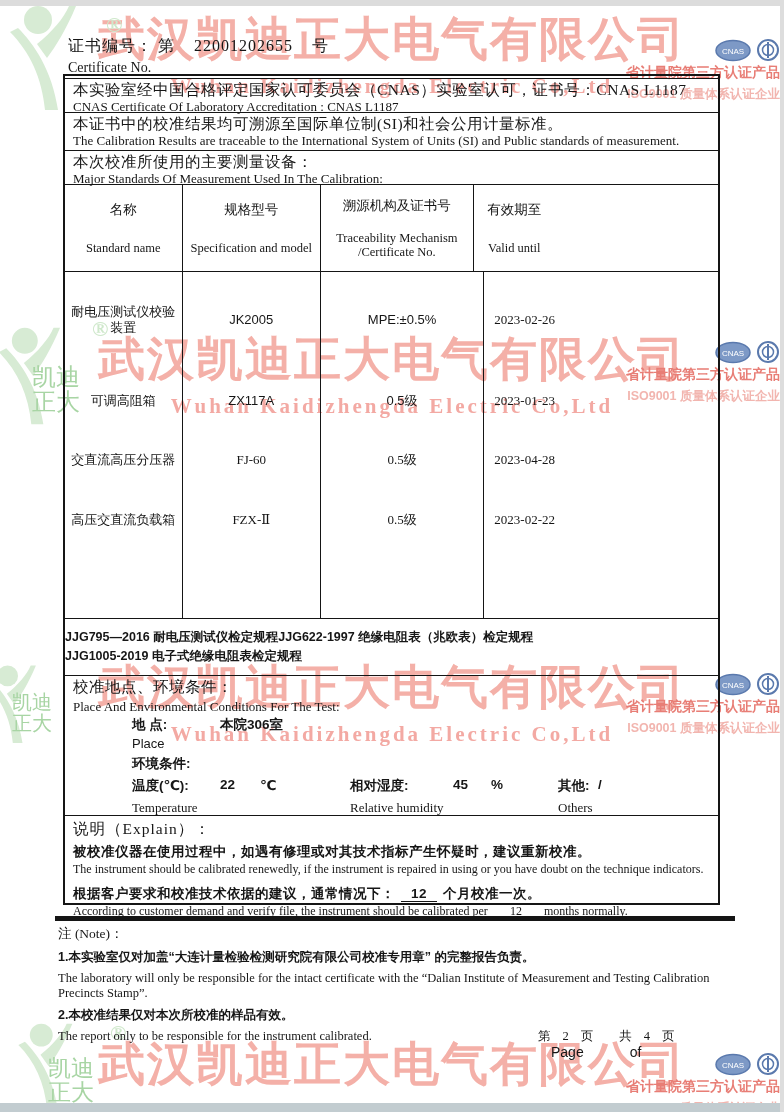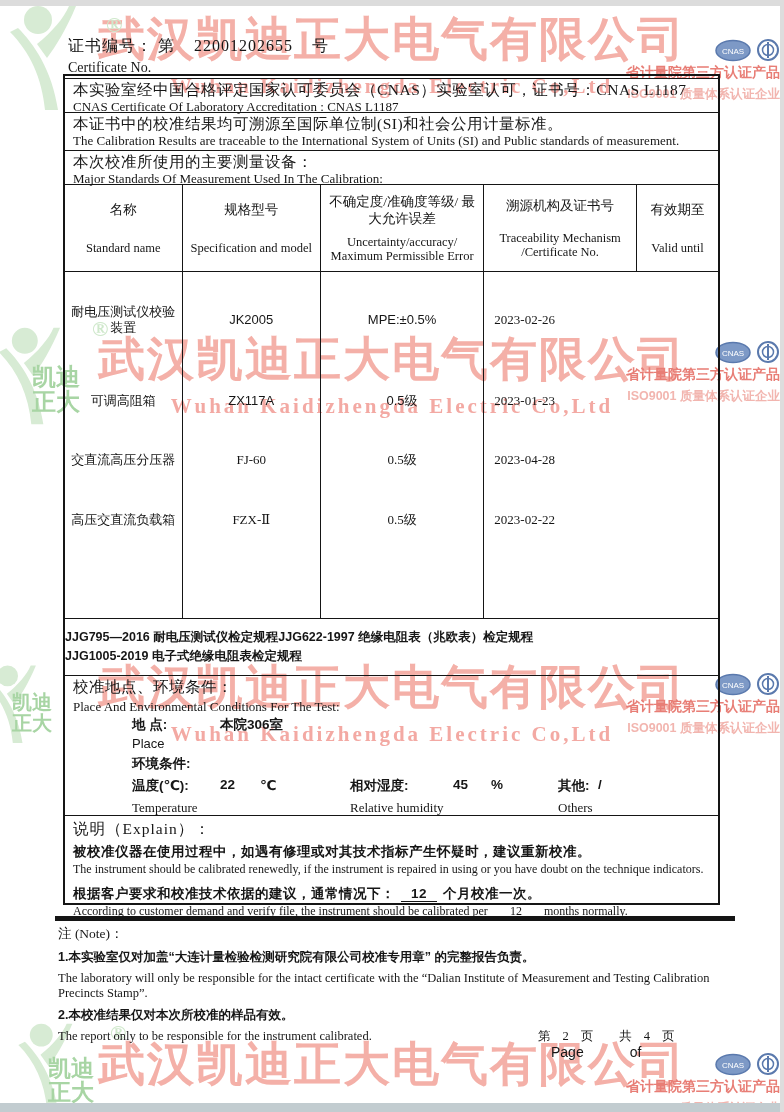--- a/index.html
+++ b/index.html
@@ -20,21 +20,21 @@
   .wm-en { font-family:"Liberation Serif","DejaVu Serif",serif; font-weight:bold;
            font-size:21px; letter-spacing:3px; color:#f3a9a3; margin-top:3px; white-space:nowrap; }
   .certblock { position:absolute; width:180px; text-align:right; }
   .certblock .logos { display:flex; justify-content:flex-end; align-items:center; gap:4px; margin-bottom:2px; }
   .cert-l1 { font-family:"Liberation Sans","DejaVu Sans",sans-serif; font-weight:bold;
              font-size:14px; color:#e87e76; white-space:nowrap; }
   .cert-l2 { font-family:"Liberation Sans","DejaVu Sans",sans-serif; font-weight:bold;
              font-size:12.5px; color:#f2b5af; white-space:nowrap; margin-top:4px; }
   .greenlogo { position:absolute; }
   .greenlogo .gl-text { position:absolute; font-family:"Liberation Sans","DejaVu Sans",sans-serif;
-             font-weight:bold; color:#a8d5a4; line-height:1.05; }
+             font-weight:normal; color:#a8d5a4; line-height:1.05; }
   .greenlogo .gl-reg { position:absolute; font-size:22px; color:#cfe8cb; font-weight:bold; }
 
   
   .content { position:absolute; inset:0; z-index:2; }
 
   .hdr { position:absolute; left:68px; top:36px; }
   .hdr-cn { font-size:16px; letter-spacing:1px; }
   .hdr-cn .num { font-size:16px; margin:0 14px; }
   .hdr-en { font-size:14px; margin-top:3px; }
 
@@ -273,24 +273,20 @@
       <div class="tbl">
         <div class="thead">
           <div class="hcell c1">
             <div class="h-cn">名称</div>
             <div class="h-en">Standard name</div>
           </div>
           <div class="hcell c2">
             <div class="h-cn">规格型号</div>
             <div class="h-en">Specification and model</div>
           </div>
-          <div class="hcell c3">
-            <div class="h-cn">不确定度/准确度等级/ 最大允许误差</div>
-            <div class="h-en">Uncertainty/accuracy/ Maximum Permissible Error</div>
-          </div>
           <div class="hcell c4">
             <div class="h-cn">溯源机构及证书号</div>
             <div class="h-en">Traceability Mechanism /Certificate No.</div>
           </div>
           <div class="hcell c5">
             <div class="h-cn">有效期至</div>
             <div class="h-en">Valid until</div>
           </div>
         </div>
 

